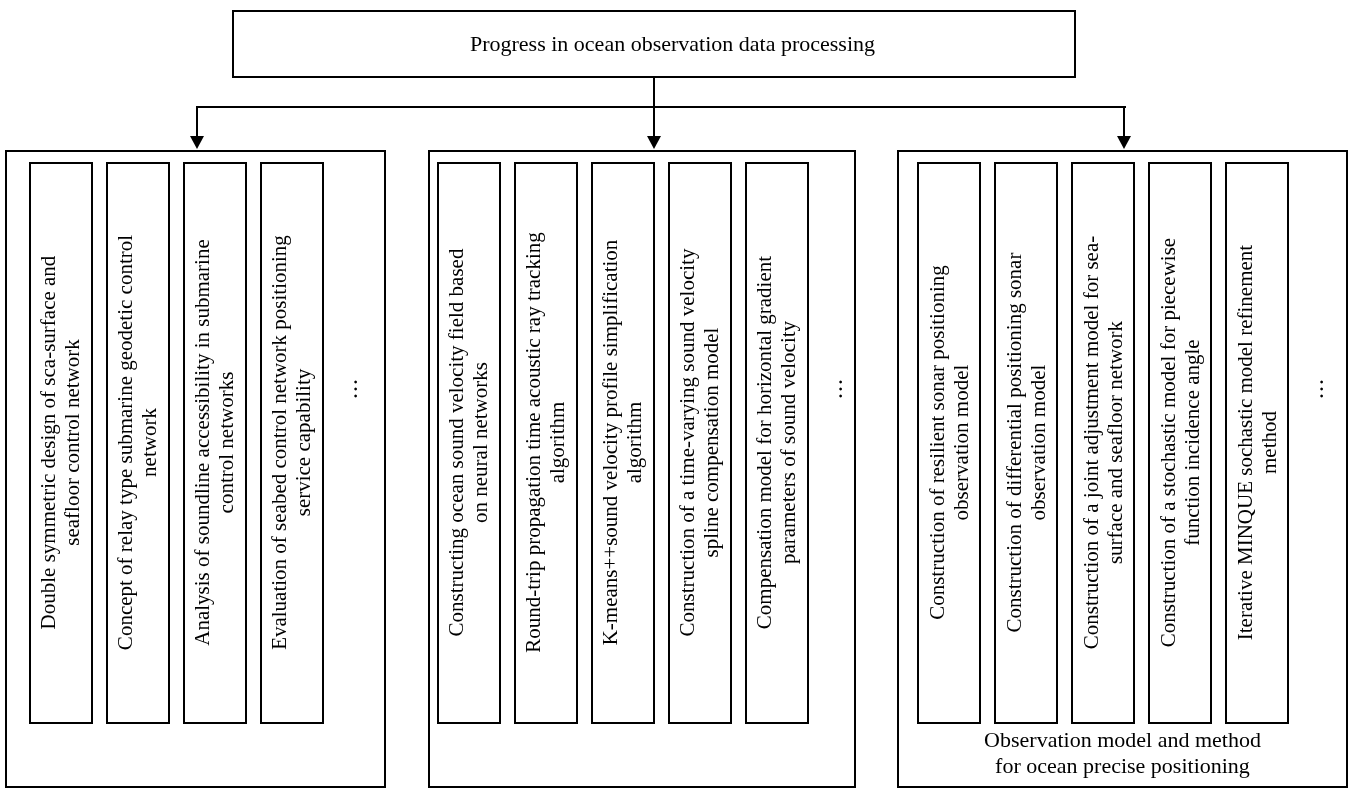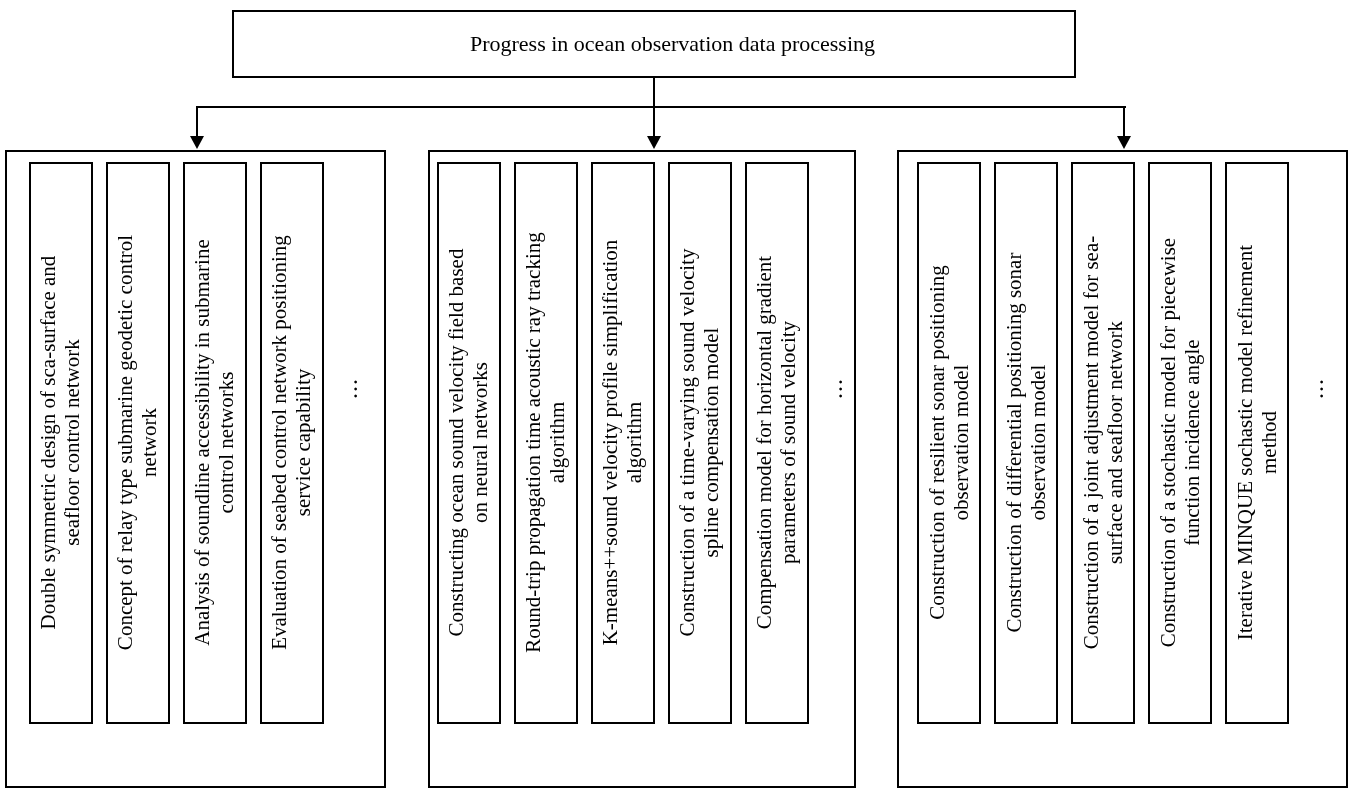--- a/index.html
+++ b/index.html
@@ -197,15 +197,17 @@
 function incidence angle</div>
       </div>
       <div class="vbox">
         <div class="vtext">Iterative MINQUE sochastic model refinement
 method</div>
       </div>
       <div class="ellipsis-slot">
         <span class="dots">...</span>
       </div>
     </div>
+    <div class="caption">Observation model and method
+for ocean precise positioning</div>
   </div>
 
 </div>
 
 </body></html>

